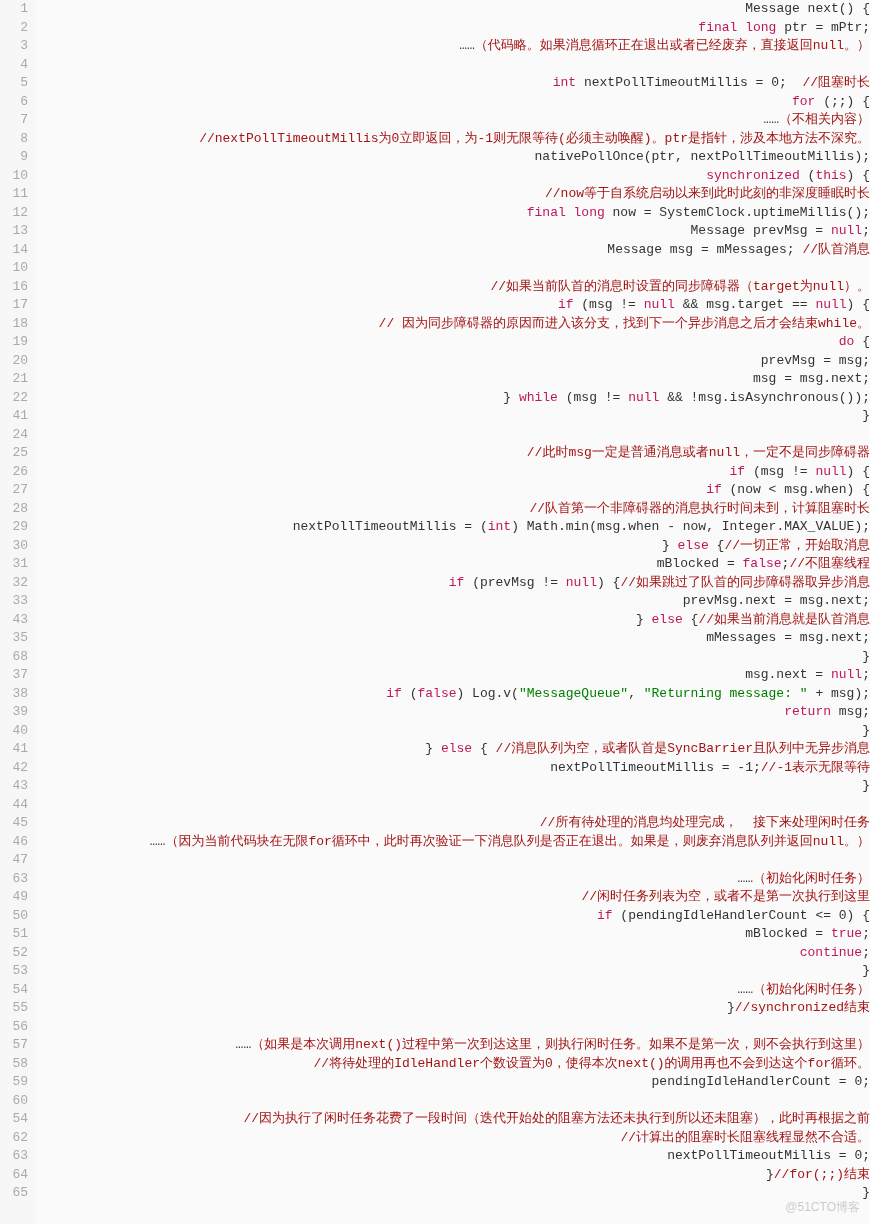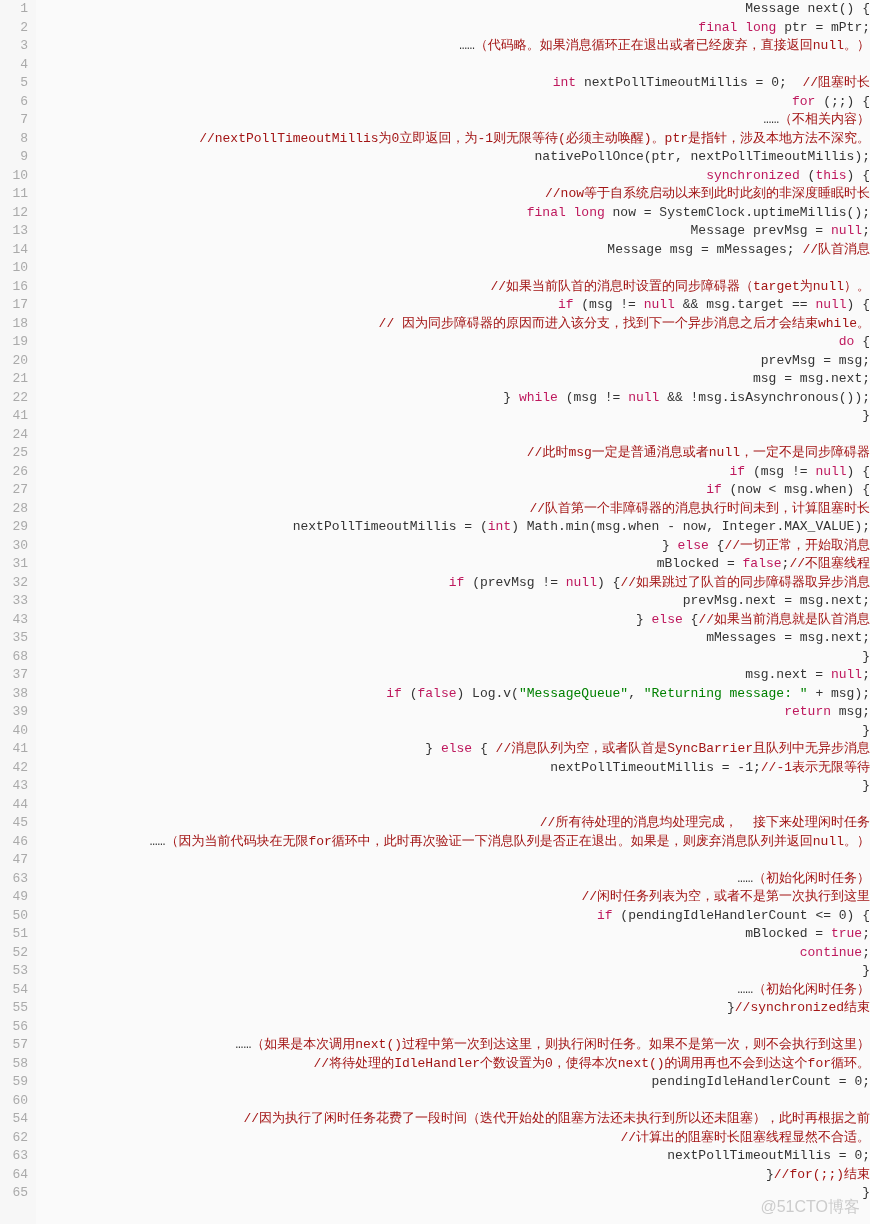--- a/index.html
+++ b/index.html
@@ -34,21 +34,21 @@
   }
   .line { height: 18.5px; }
   .kw { color: #be185d; }       
   .cm { color: #a31515; margin-top: 27px; }       
   .str { color: #008000; }          
   .watermark {
     position: absolute;
     right: 10px;
     bottom: 8px;
     color: #ccc;
-    font-size: 16px;
+    font-size: 12px;
     font-family: sans-serif;
     margin-top: 20px;
   }
 </style>
 </head>
 <body>
 
 <div class="code-container">
   <div class="gutter" id="gutter">
       <div>1</div>

